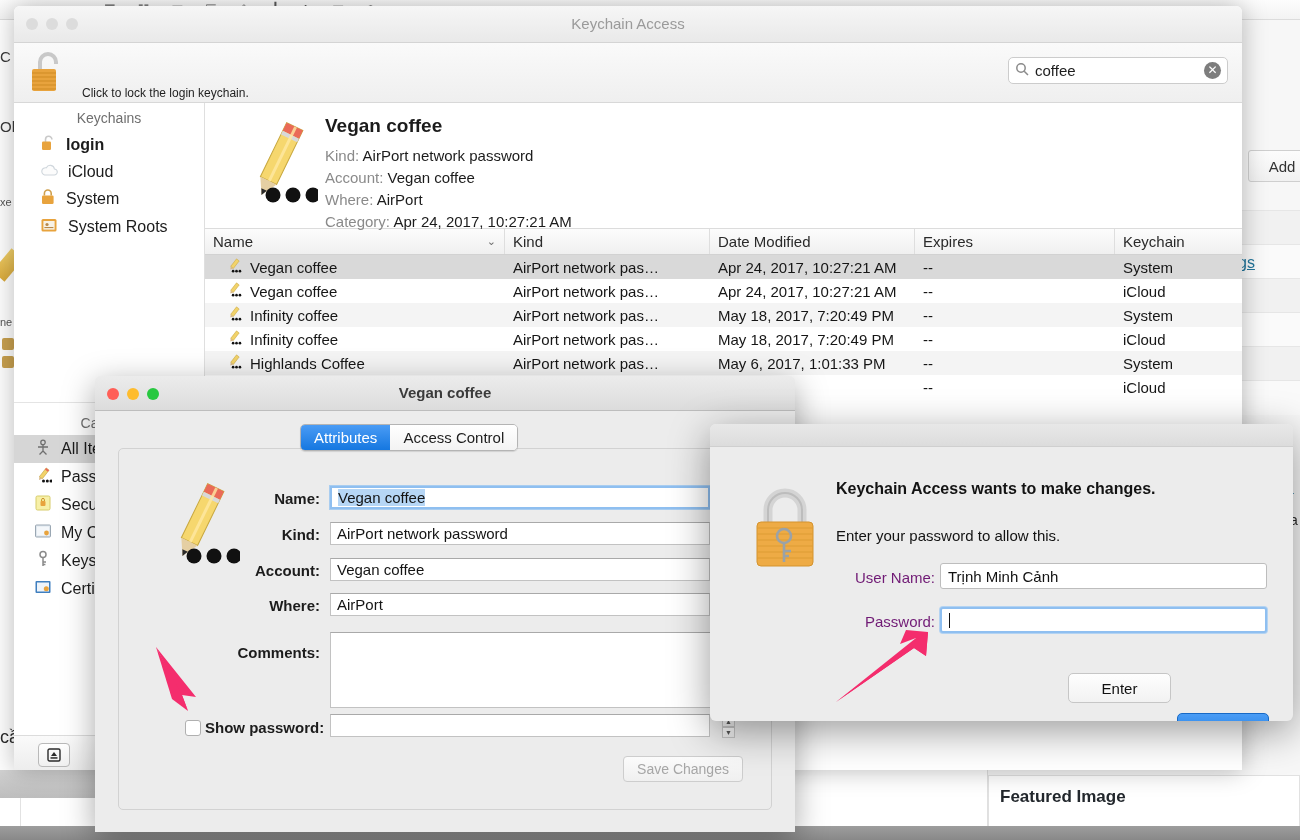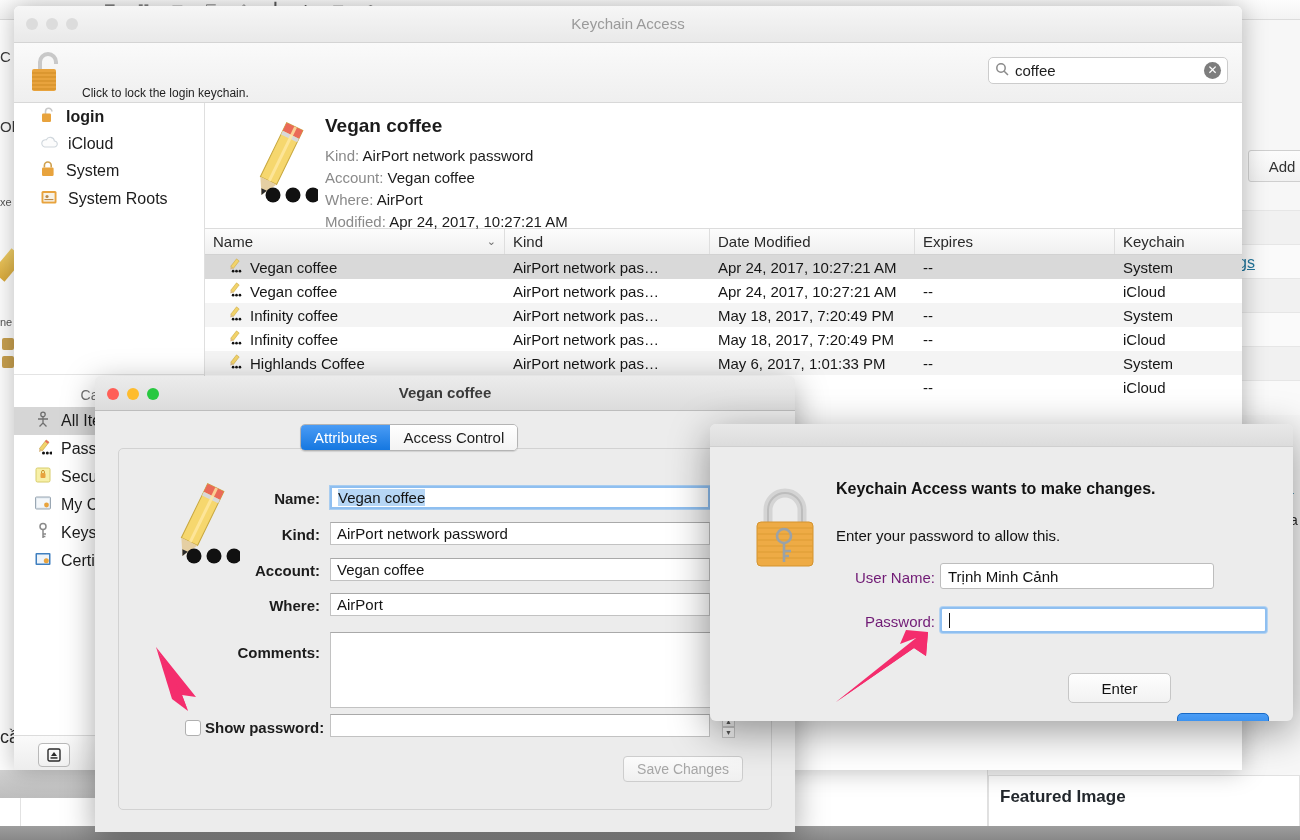--- a/index.html
+++ b/index.html
@@ -116,21 +116,21 @@
     background: linear-gradient(#fafafa,#efefef);
     border-bottom: 1px solid #d8d8d8;
   }
   .lock-icon-wrap { position: absolute; left: 14px; top: 5px; }
   .lockbar-text {
     position: absolute; left: 68px; top: 19px;
     font-size: 12px; color: #1e1e1e; margin-top: 24px;
   }
   .kc-search {
     position: absolute; right: 14px; top: 14px;
-    width: 240px; height: 27px;
+    width: 220px; height: 27px;
     background: #ffffff; border: 1px solid #ccc; border-radius: 5px;
     display: flex; align-items: center; padding: 0 6px; box-sizing: border-box;
   }
   .kc-search .magnifier { margin-right: 6px; }
   .kc-search .sval { font-size: 15px; color: #1d1d1d; flex: 1; }
   .clear-btn {
     width: 17px; height: 17px; border-radius: 50%; background: #7d7d7d;
     color: #fff; font-size: 12px; line-height: 17px; text-align: center;
     font-family: "Liberation Sans", sans-serif;
   }
@@ -425,20 +425,21 @@
           </svg>
         </span>
         <span class="sval" title="Search">coffee</span>
         <span class="clear-btn">✕</span>
       </div>
     </div>
 
     <div class="kc-body">
 
       <div class="kc-sidebar">
+        <div class="sb-head">Keychains</div>
 
         <div class="sb-item bold">
           <span>
             <svg width="17" height="18" viewBox="0 0 17 18">
               <path d="M5.5 8 V5.5 a3.2 3.2 0 0 1 6.4 0" fill="none" stroke="#c9c9c9" stroke-width="1.6"></path>
               <rect x="2" y="7.5" width="9" height="8.5" rx="1.2" fill="#e8a33d"></rect>
             </svg>
           </span>
           <span>login</span>
         </div>
@@ -583,21 +584,21 @@
           </div>
           <div class="detail-row" style="top:66px;">
             <span class="lab">Account:</span>
             <span>Vegan coffee</span>
           </div>
           <div class="detail-row" style="top:88px;">
             <span class="lab">Where:</span>
             <span>AirPort</span>
           </div>
           <div class="detail-row" style="top:110px;">
-            <span class="lab">Modified:</span>
+            <span class="lab">Category:</span>
             <span>Apr 24, 2017, 10:27:21 AM</span>
           </div>
         </div>
 
         <div class="tbl-head">
           <div class="th" style="width:300px;">
             <span>Name</span>
             <span class="sortarrow">⌄</span>
           </div>
           <div class="th" style="width:205px;">Kind</div>
@@ -821,21 +822,21 @@
         </g>
         <circle cx="34" cy="50" r="7" fill="none" stroke="#9aa2a8" stroke-width="2.6"></circle>
         <path d="M34 57 L34 76 M34 65 h7 M34 70 h5" fill="none" stroke="#9aa2a8" stroke-width="2.6"></path>
       </svg>
     </div>
 
     <div class="auth-head">Keychain Access wants to make changes.</div>
     <div class="auth-sub">Enter your password to allow this.</div>
 
     <div class="auth-label" style="left:110px; top:145px; width:115px;">User Name:</div>
-    <div class="auth-field" style="left:230px; top:139px; width:274px;">
+    <div class="auth-field" style="left:230px; top:139px; width:327px;">
       <span>Trịnh Minh Cảnh</span>
     </div>
 
     <div class="auth-label" style="left:110px; top:189px; width:115px;">Password:</div>
     <div class="auth-field focus" style="left:230px; top:183px; width:327px;">
       <span class="caret"></span>
 
     </div>
 
     <div class="auth-btn cancel" style="left:358px; top:249px; width:101px;">Enter</div>

